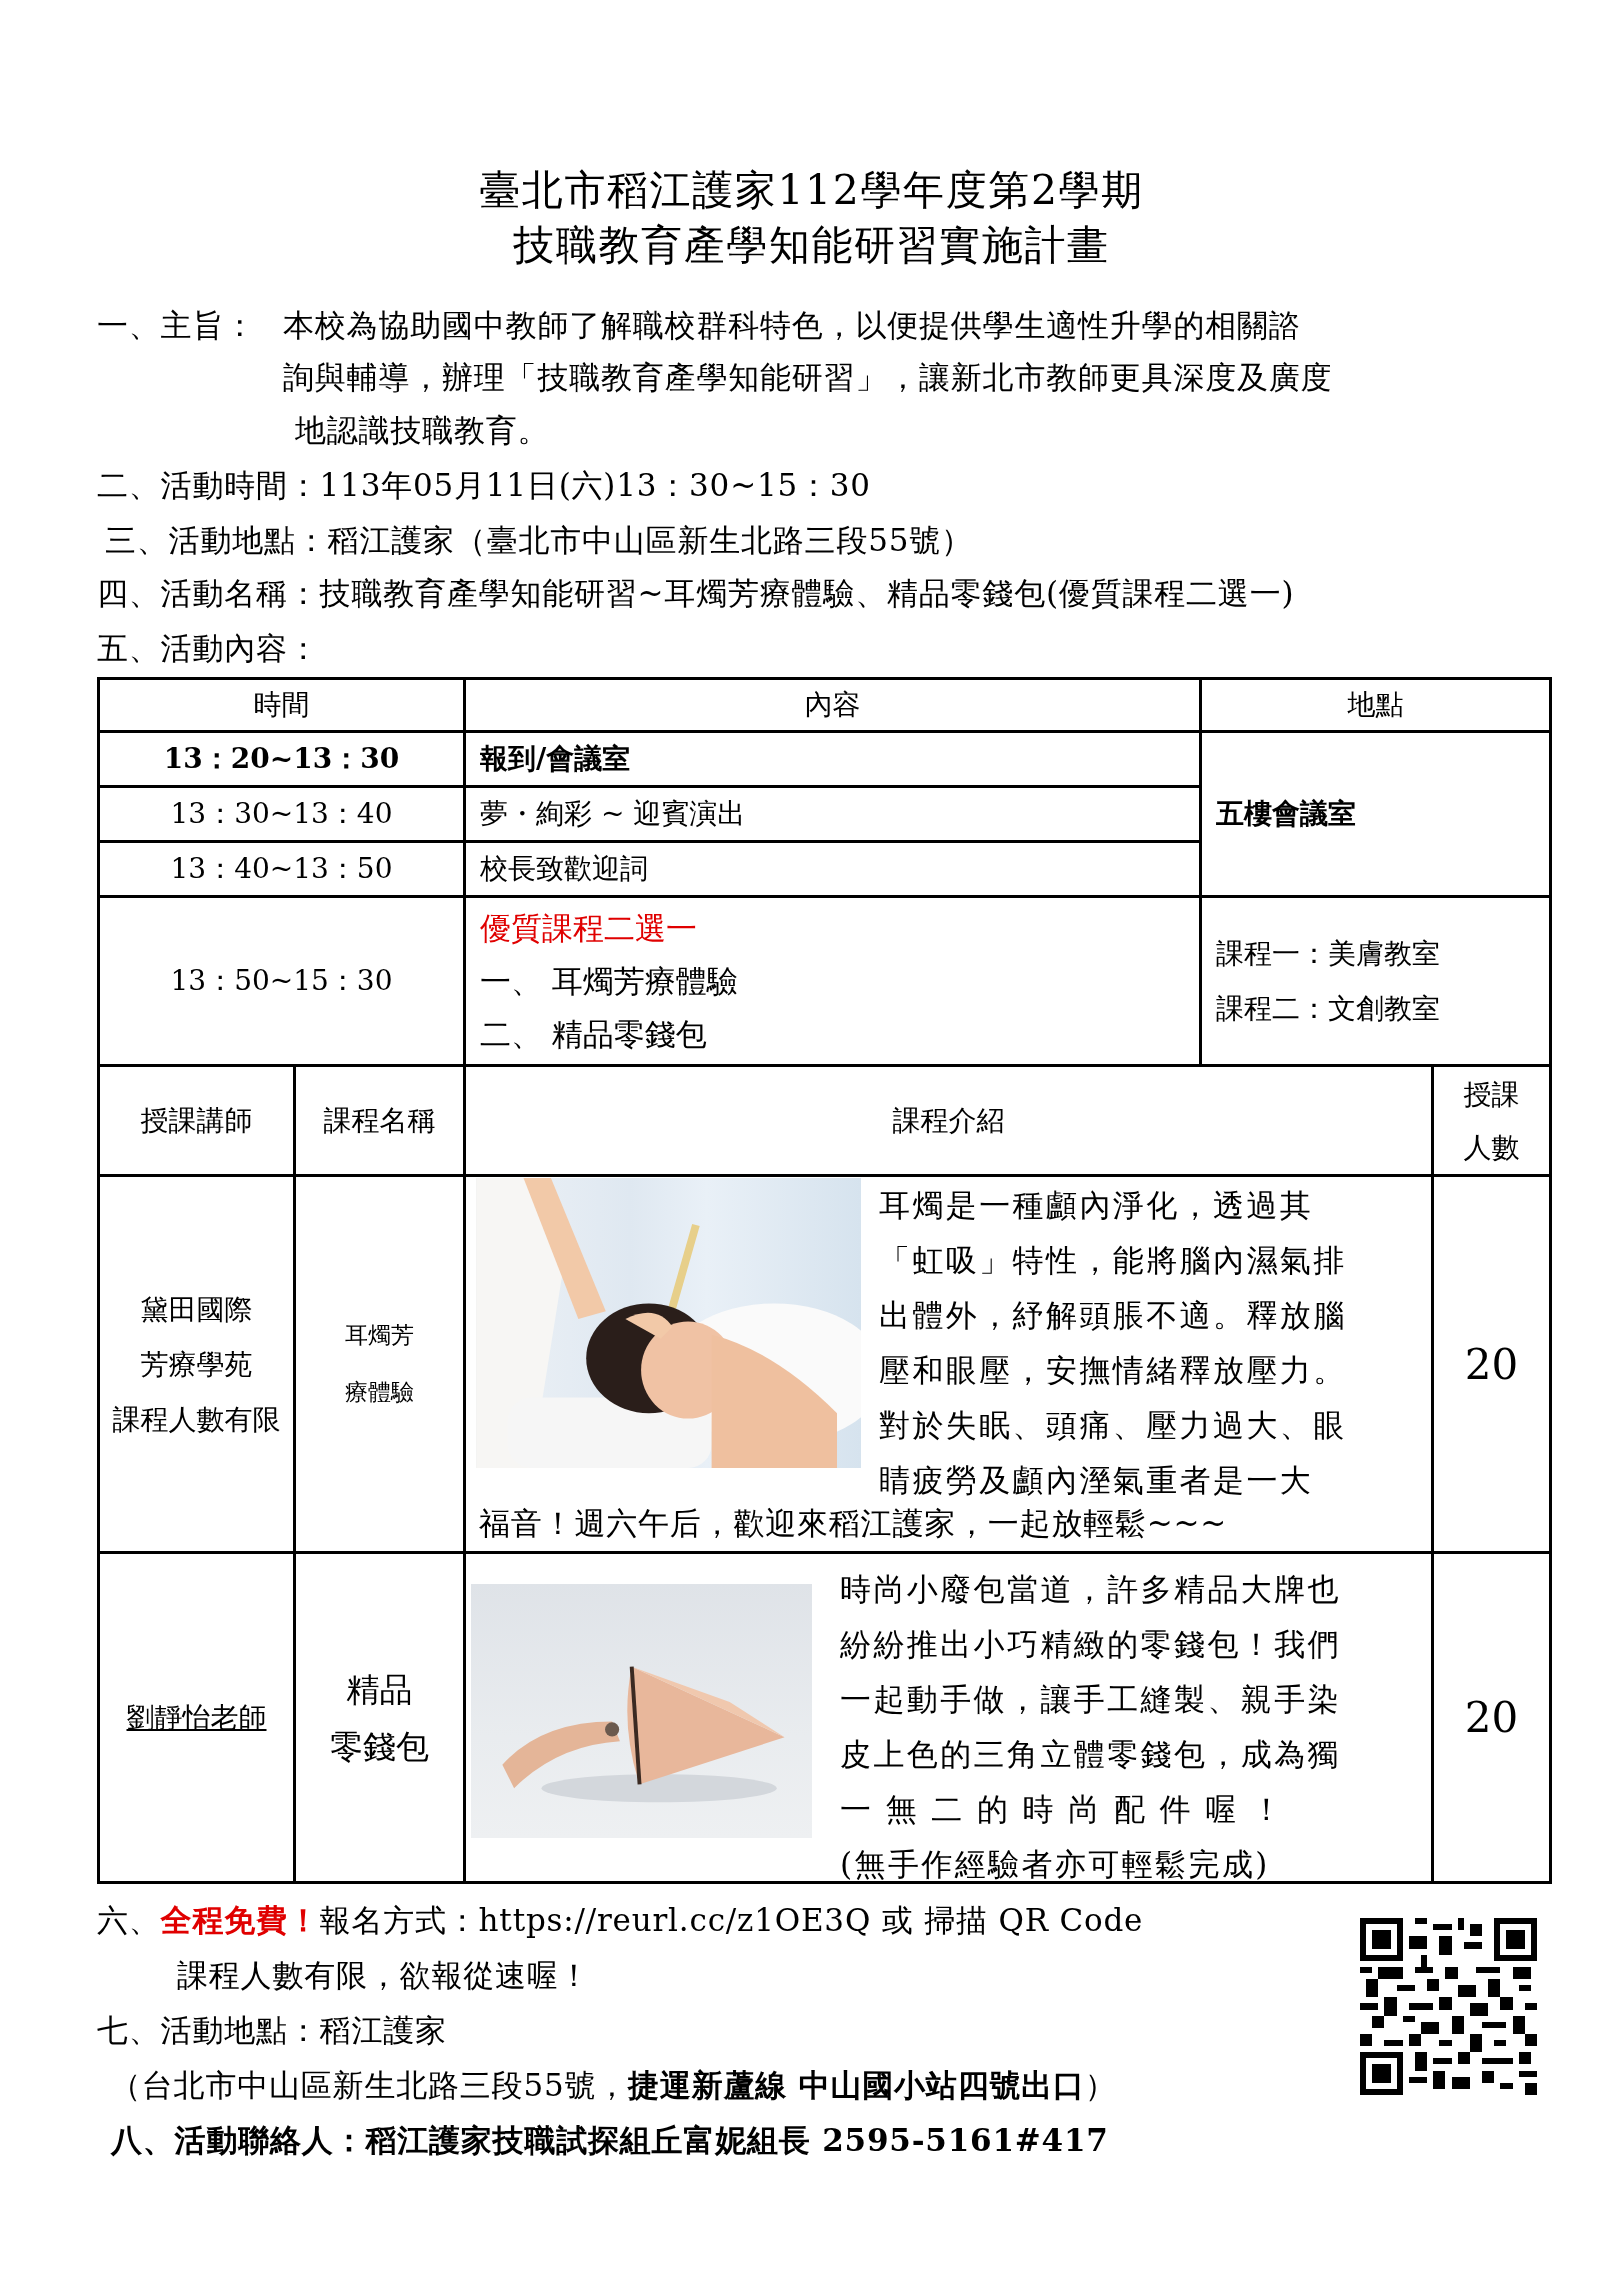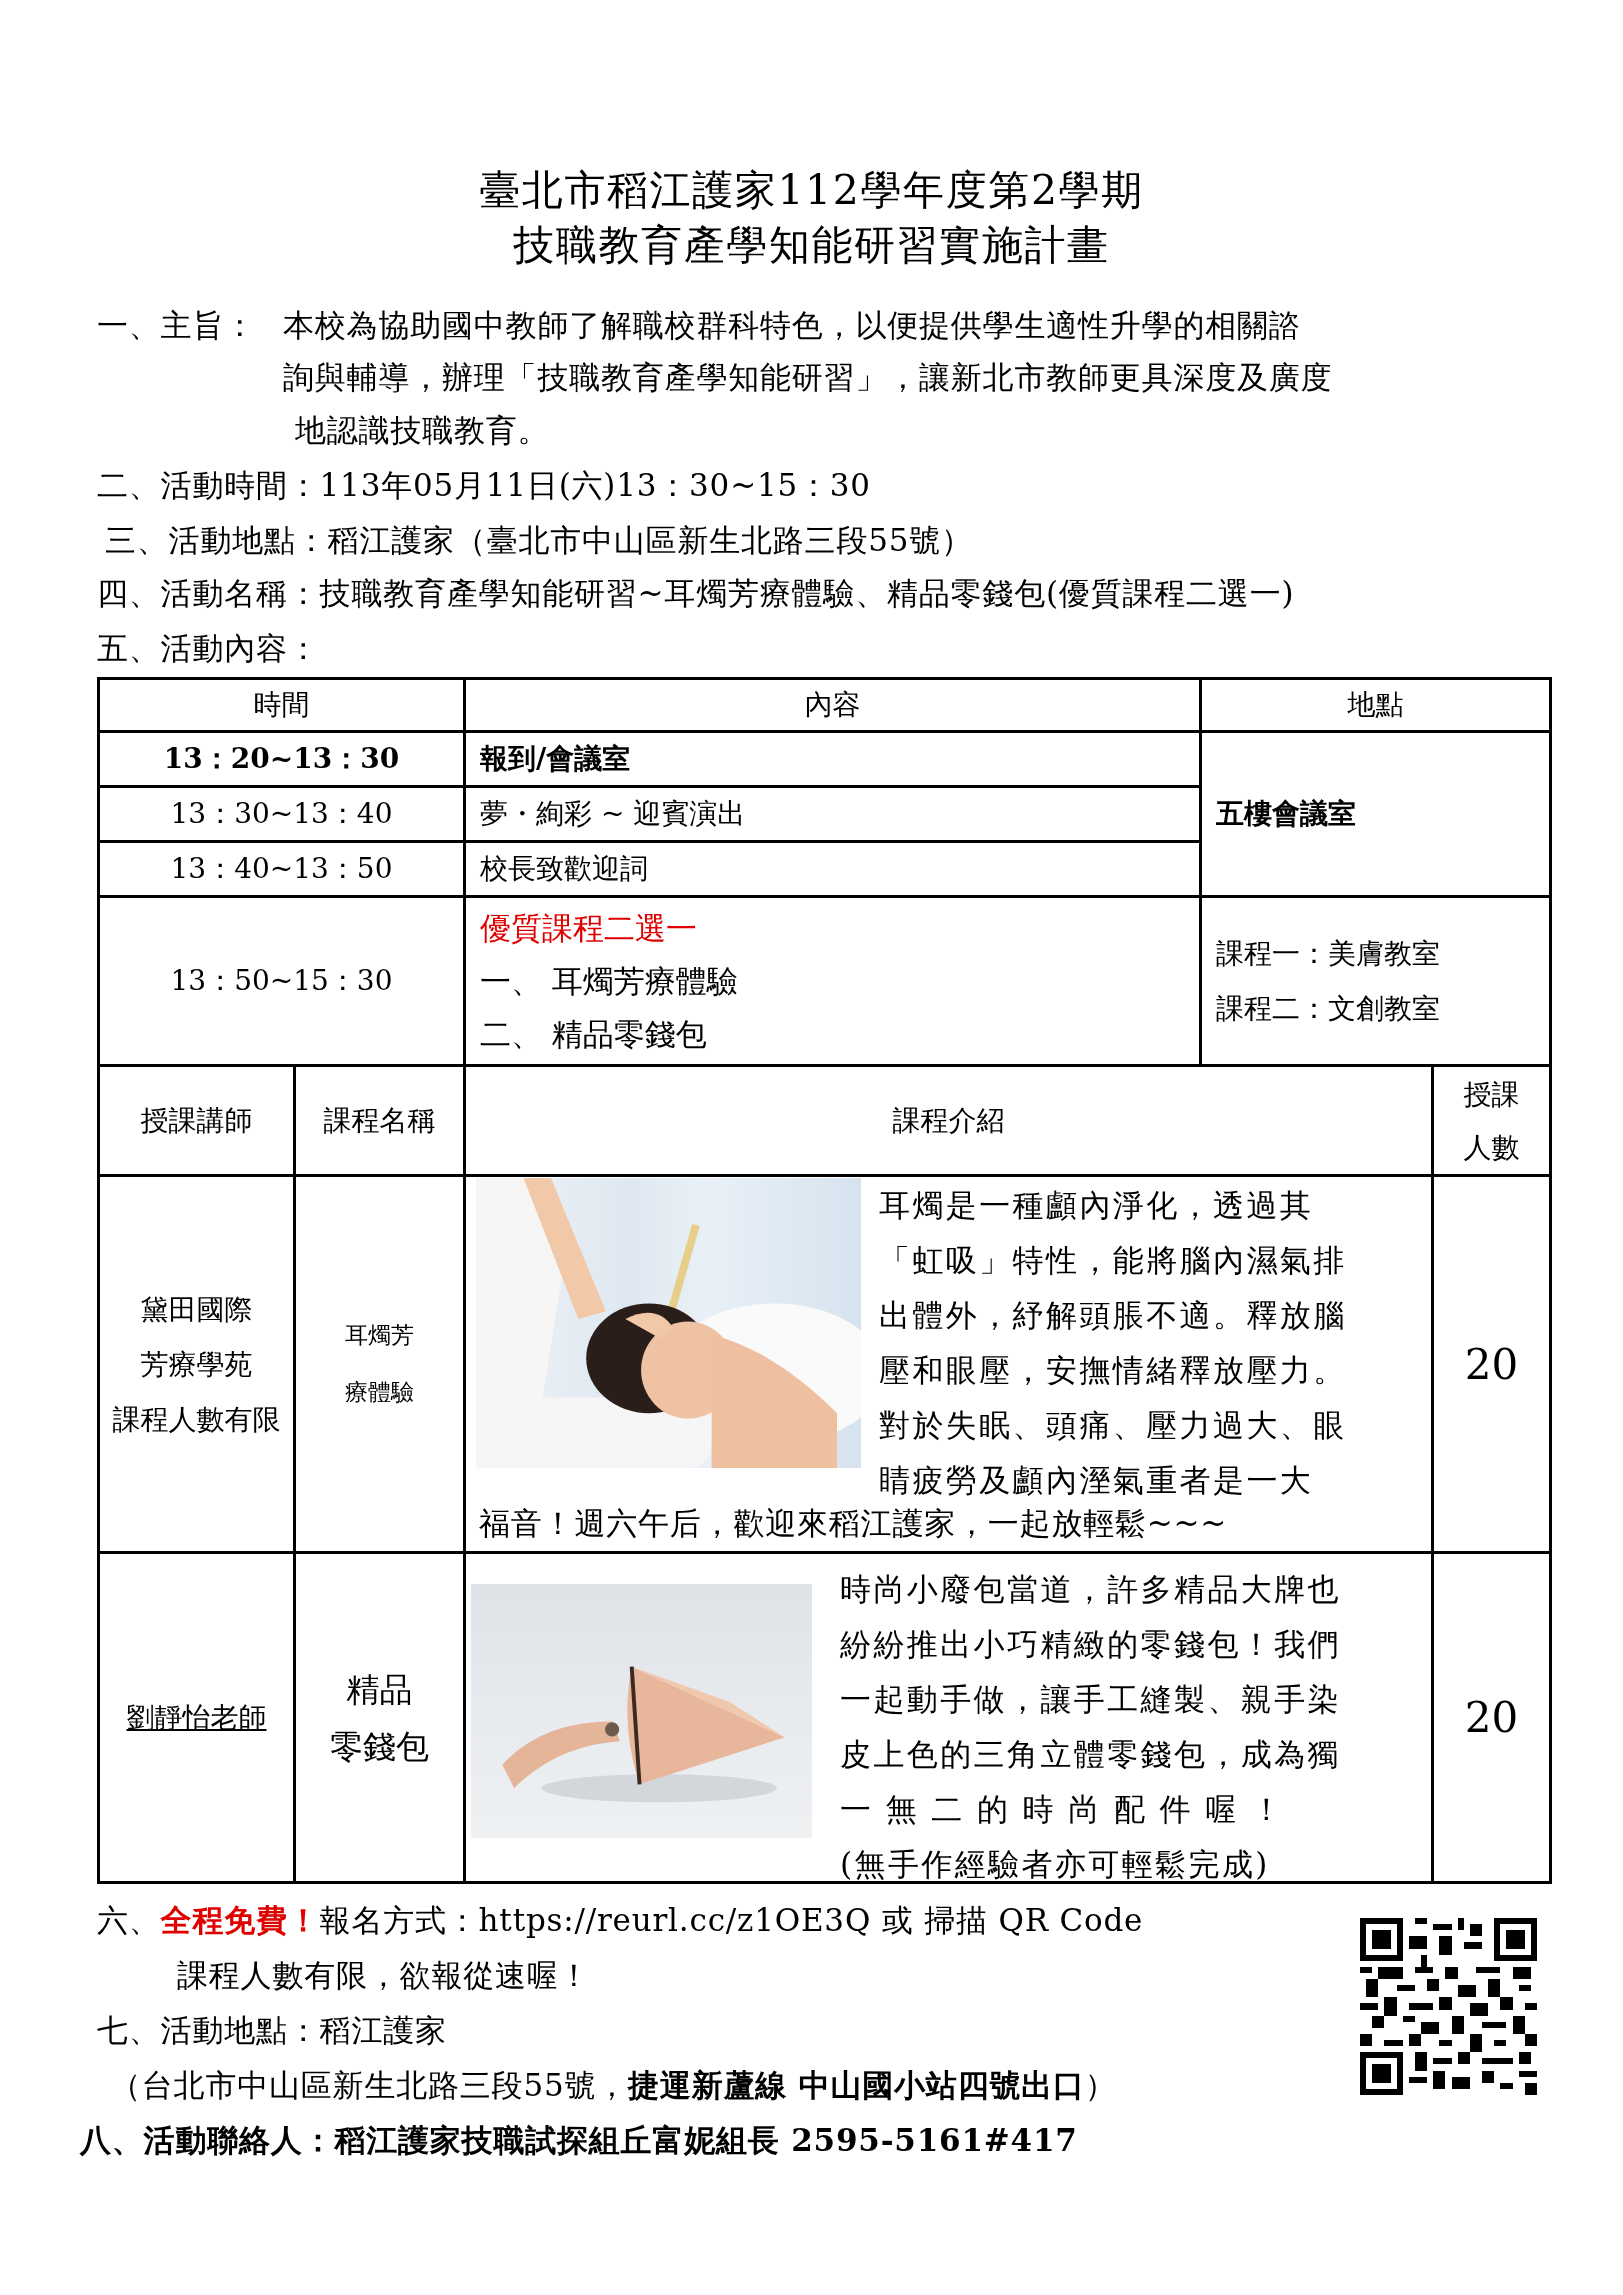--- a/index.html
+++ b/index.html
@@ -149,21 +149,21 @@
 </div>
 
 <div class="line" style="left:97px; top:1900px;">
   <span>六、</span><span class="red bold">全程免費！</span><span>報名方式：https://reurl.cc/z1OE3Q  或 掃描 QR Code</span>
 </div>
 <div class="line" style="left:177px; top:1955px;">課程人數有限，欲報從速喔！</div>
 <div class="line" style="left:97px; top:2010px;">七、活動地點：稻江護家</div>
 <div class="line" style="left:110px; top:2065px;">
   <span>（台北市中山區新生北路三段55號，</span><span class="bold">捷運新蘆線 中山國小站四號出口</span><span>）</span>
 </div>
-<div class="line bold" style="left:80px; top:2120px;text-align:right;">八、活動聯絡人：稻江護家技職試探組丘富妮組長 2595-5161#417</div>
+<div class="line bold" style="left:111px; top:2120px;text-align:right;">八、活動聯絡人：稻江護家技職試探組丘富妮組長 2595-5161#417</div>
 
 <div class="qr">
   <svg width="177" height="177" viewBox="0 0 29 29" shape-rendering="crispEdges">
     <rect width="29" height="29" fill="#fff"></rect>
     <g fill="#000">
       <rect x="0" y="0" width="7" height="7"></rect>
         <rect x="1" y="1" width="5" height="5" fill="#fff"></rect>
         <rect x="2" y="2" width="3" height="3"></rect>
       <rect x="22" y="0" width="7" height="7"></rect>
         <rect x="23" y="1" width="5" height="5" fill="#fff"></rect>

